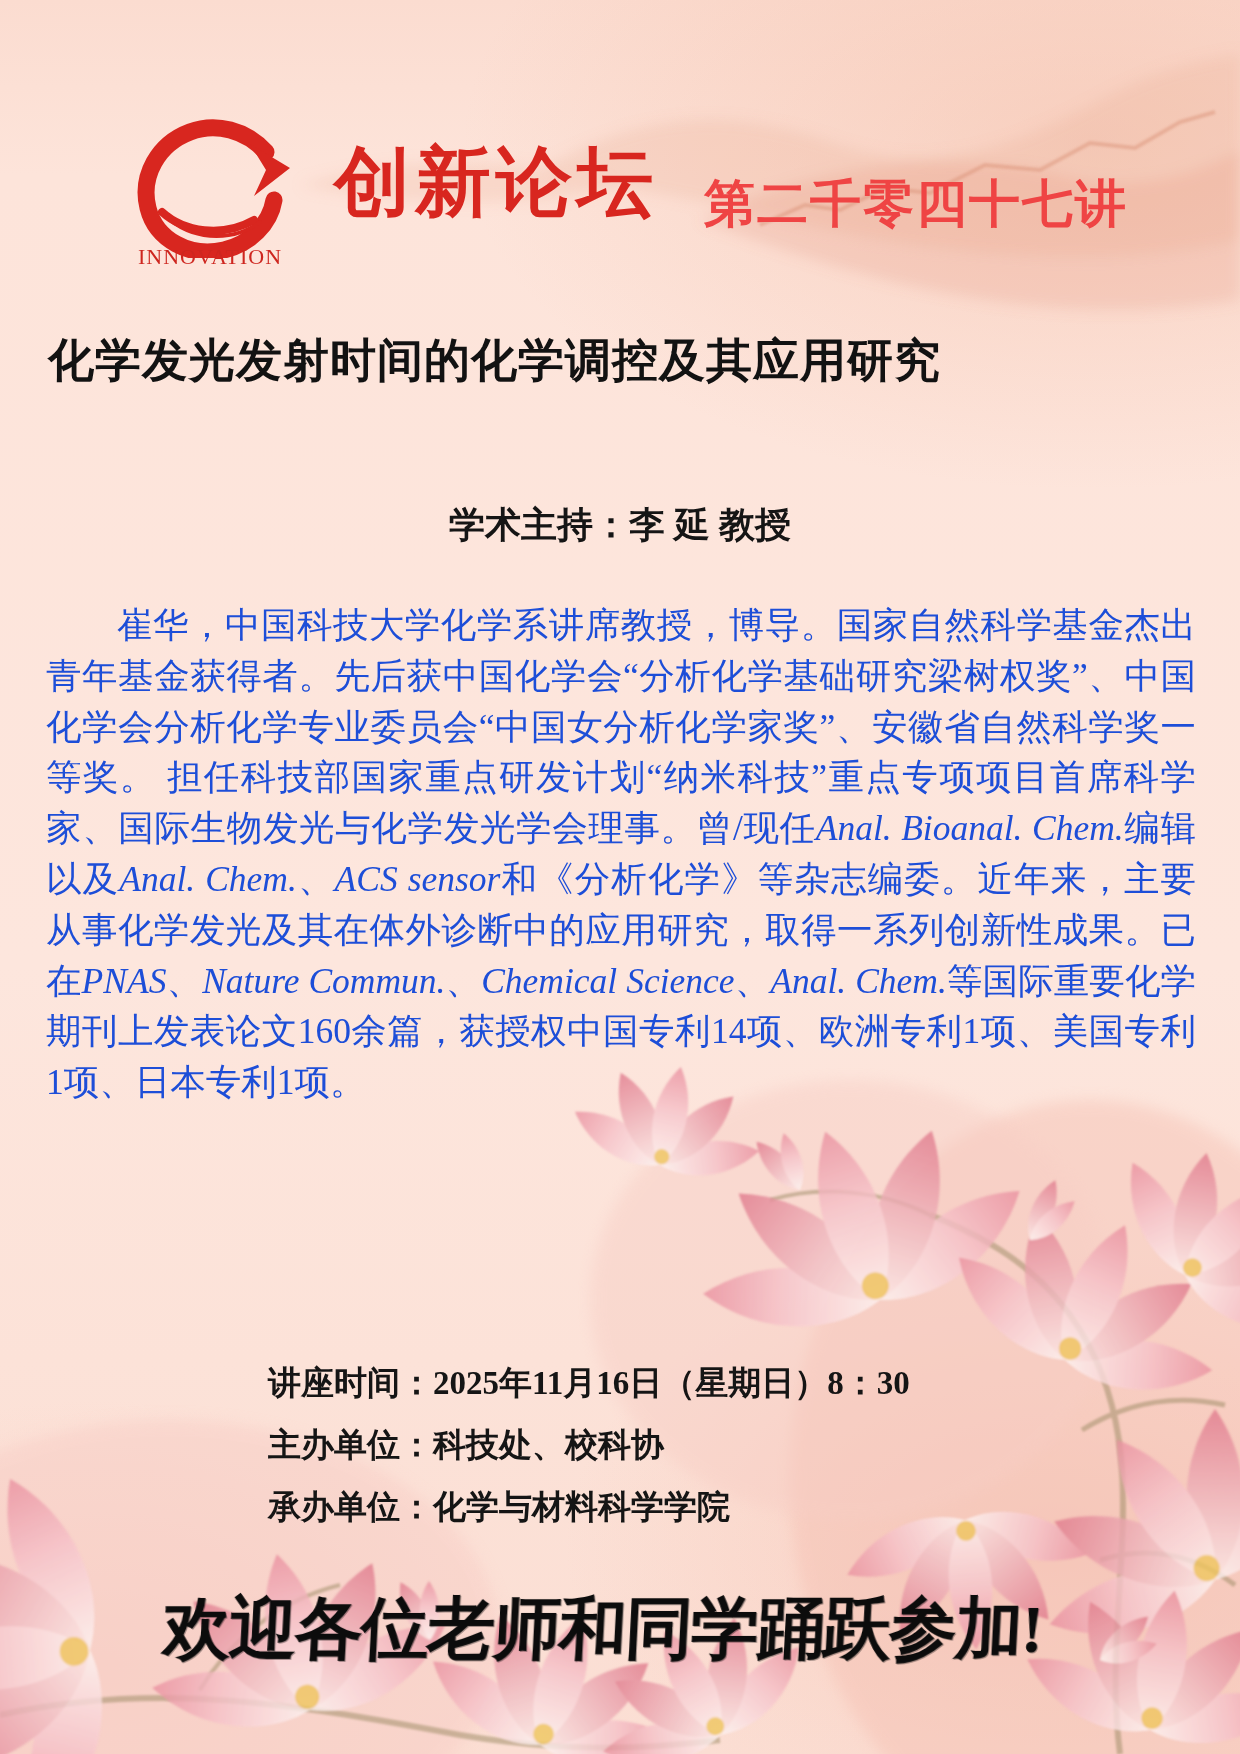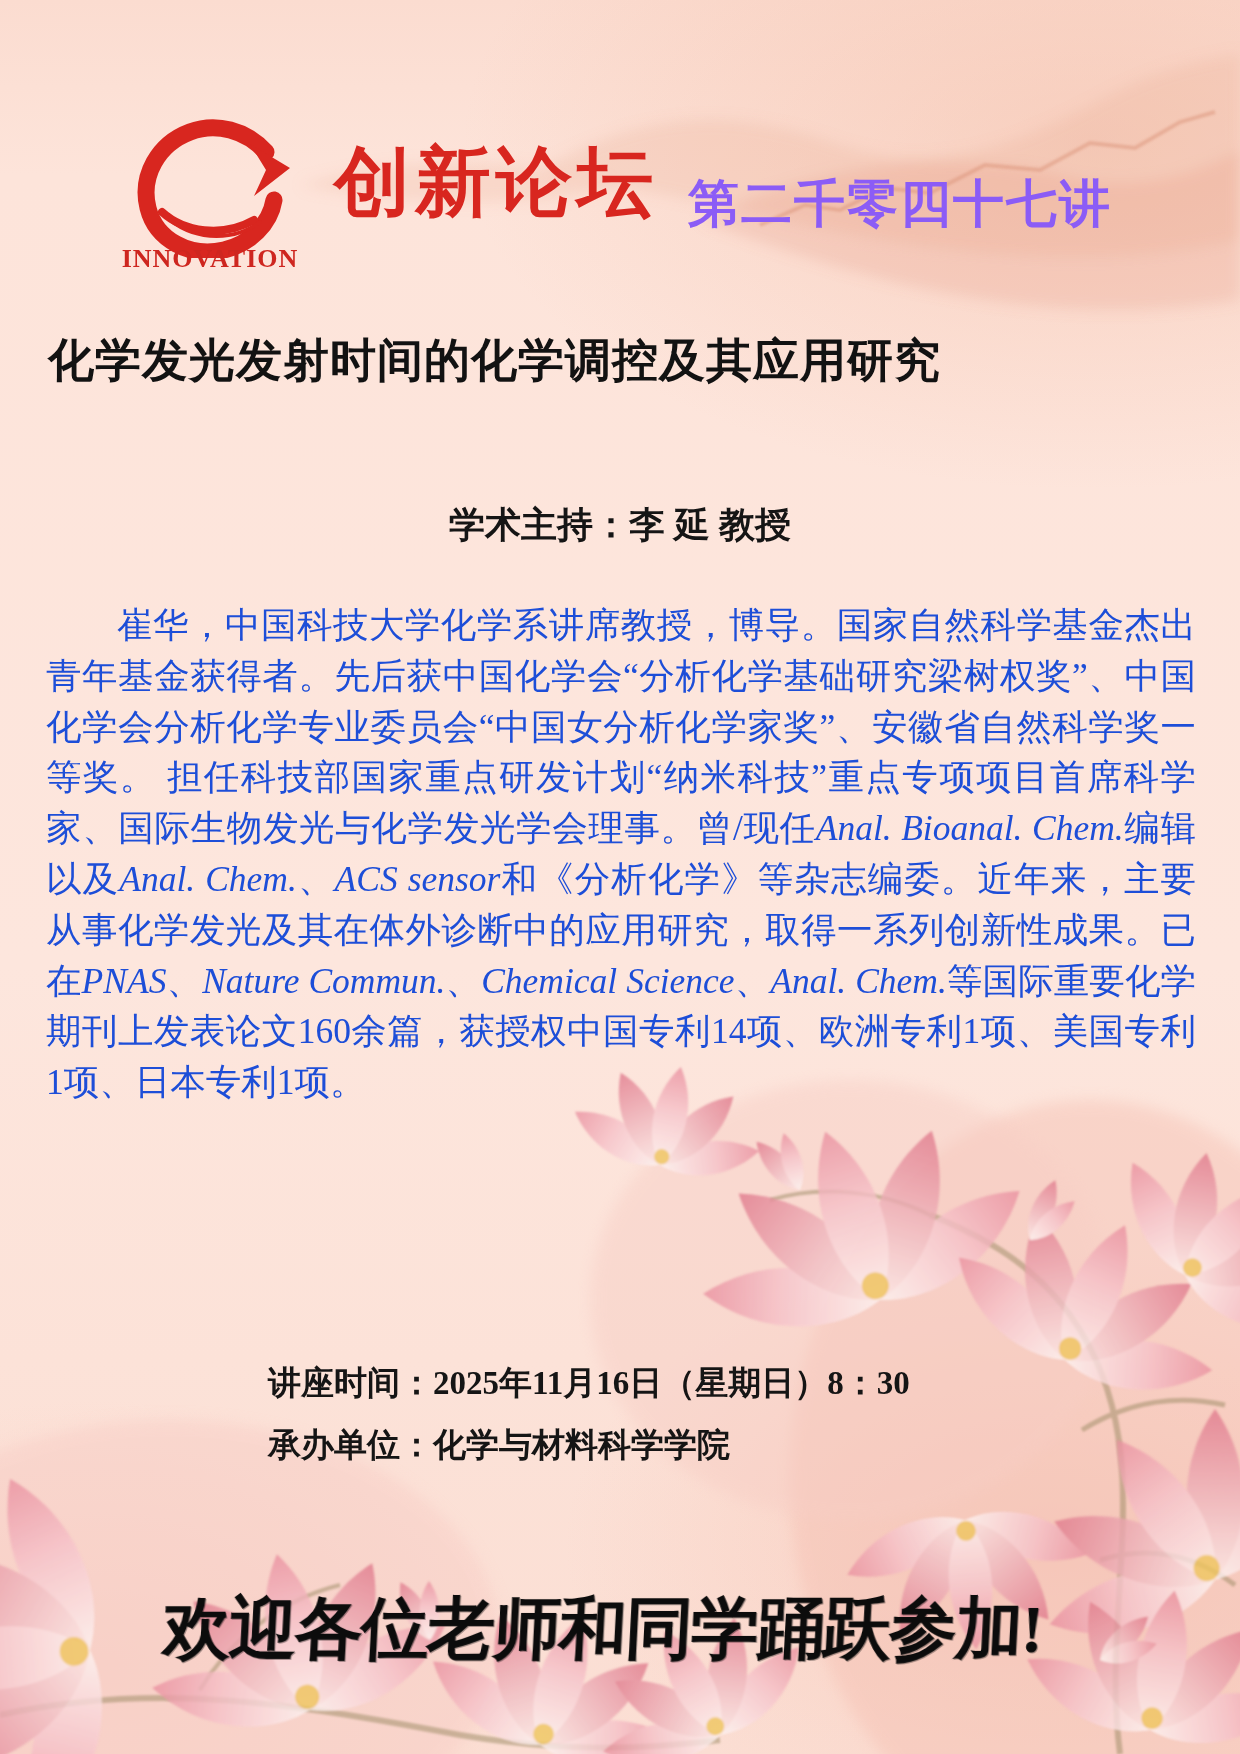--- a/index.html
+++ b/index.html
@@ -13,31 +13,31 @@
     font-family:"Liberation Serif","DejaVu Serif",serif;
     color:#151515;
   }
   .abs{position:absolute;}
   #decor{left:0;top:0;z-index:0;pointer-events:none;}
   .layer{z-index:2;}
 
   .brand-word{
     left:90px;top:244px;width:240px;text-align:center;
     font-family:"Liberation Serif","DejaVu Serif",serif;
-    font-size:26px;color:#ce261f;letter-spacing:1px;font-weight:700;
+    font-size:22px;color:#ce261f;letter-spacing:1px;font-weight:400;
   }
   .forum-title{
     left:334px;top:140px;
     font-family:"Liberation Sans","DejaVu Sans",sans-serif;
     font-size:76px;font-weight:900;color:#d8261f;letter-spacing:5px;line-height:1.1;
   }
   .lecture-no{
-    left:688px;top:176px;
+    left:704px;top:176px;
     font-family:"Liberation Sans","DejaVu Sans",sans-serif;
-    font-size:51px;font-weight:700;color:#8b5cf6;letter-spacing:2px;line-height:1.1;
+    font-size:51px;font-weight:700;color:#ef4444;letter-spacing:2px;line-height:1.1;
   }
   .main-title{
     left:0;top:330px;width:1240px;text-align:left;
     font-size:46px;font-weight:800;letter-spacing:1px;color:#121212;margin-left:48px;
   }
   .guest-block{
     left:50%;top:496px;transform:translateX(-50%);
     font-size:36px;line-height:58px;font-weight:600;white-space:nowrap;text-align:left;
   }
   .bio{
@@ -146,16 +146,17 @@
 
 <div class="abs layer main-title">化学发光发射时间的化学调控及其应用研究</div>
 <div class="abs layer guest-block">
   <div>学术主持：李 延 教授</div>
 </div>
 
 <div class="abs layer bio" id="bio"><span>崔华，中国科技大学化学系讲席教授，博导。国家自然科学基金杰出青年基金获得者。先后获中国化学会“分析化学基础研究梁树权奖”、中国化学会分析化学专业委员会“中国女分析化学家奖”、安徽省自然科学奖一等奖。 担任科技部国家重点研发计划“纳米科技”重点专项项目首席科学家、国际生物发光与化学发光学会理事。曾/现任</span><span class="en">Anal. Bioanal. Chem.</span><span>编辑以及</span><span class="en">Anal. Chem.</span><span>、</span><span class="en">ACS sensor</span><span>和《分析化学》等杂志编委。近年来，主要从事化学发光及其在体外诊断中的应用研究，取得一系列创新性成果。已在</span><span class="en">PNAS</span><span>、</span><span class="en">Nature Commun.</span><span>、</span><span class="en">Chemical Science</span><span>、</span><span class="en">Anal. Chem.</span><span>等国际重要化学期刊上发表论文160余篇，获授权中国专利14项、欧洲专利1项、美国专利1项、日本专利1项。</span></div>
 
 <div class="abs layer info-block">
   <div>讲座时间：2025年11月16日（星期日）8：30</div>
+  <div>主办单位：科技处、校科协</div>
   <div>承办单位：化学与材料科学学院</div>
 </div>
 
 <div class="abs layer welcome">欢迎各位老师和同学踊跃参加!</div>
 
 </body></html>

